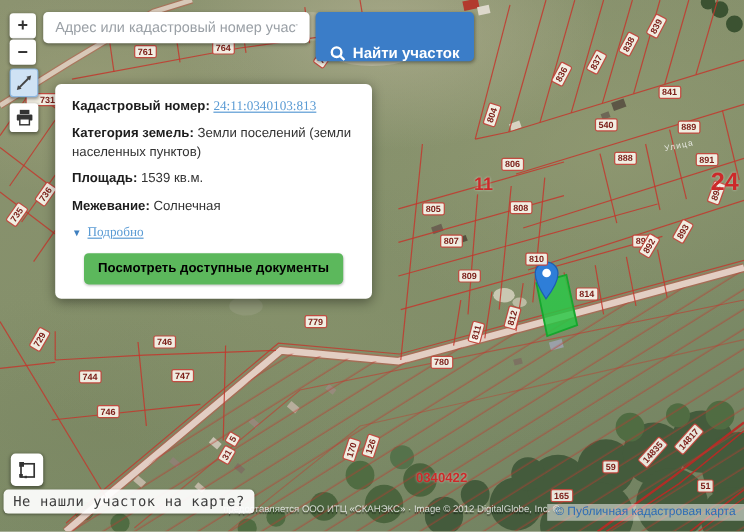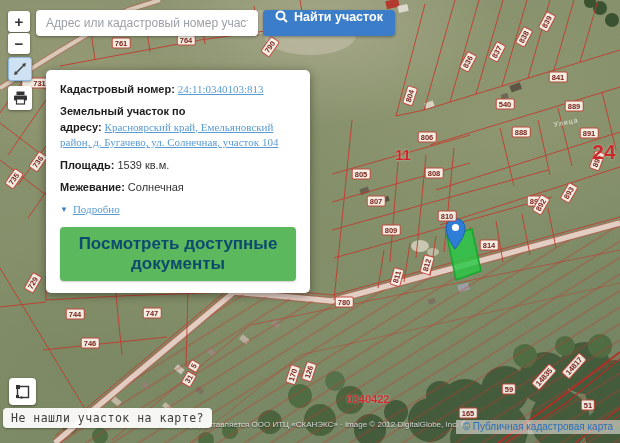--- a/index.html
+++ b/index.html
@@ -25,33 +25,33 @@
     background:#fff;border-radius:3px;box-shadow:0 1px 3px rgba(0,0,0,.4);cursor:pointer;z-index:5;}
   #zoom-in{left:8px;top:11px;width:22px;height:21px;font-size:15px;font-weight:bold;color:#333;}
   #zoom-out{left:8px;top:33px;width:22px;height:21px;font-size:15px;font-weight:bold;color:#333;}
   #measure-btn{left:8px;top:57px;width:24px;height:24px;background:#cfe2f4;border:1px solid #8fb8e0;box-sizing:border-box;}
   #print-btn{left:8px;top:86px;width:24px;height:24px;}
   #area-btn{left:9px;top:378px;width:27px;height:27px;border-radius:4px;}
   
   #search-input{position:absolute;left:36px;top:10px;width:202px;height:26px;border:none;border-radius:4px;
     box-shadow:0 1px 3px rgba(0,0,0,.35);padding:0 10px;font-size:12px;color:#333;z-index:5;font-family:"Liberation Sans",sans-serif;}
   #search-input::placeholder{color:#9aa0a6;}
-  #search-btn{position:absolute;left:263px;top:10px;height:26px;padding:0 12px;background:#3b7dc8;border:none;
-    border-radius:4px;color:#fff;font-weight:bold;font-size:12.5px;display:flex;align-items:flex-start;gap:6px;
+  #search-btn{position:absolute;left:263px;top:10px;height:41px;padding:0 12px;background:#3b7dc8;border:none;
+    border-radius:4px;color:#fff;font-weight:bold;font-size:12.5px;display:flex;align-items:flex-end;gap:6px;
     box-shadow:0 1px 3px rgba(0,0,0,.35);cursor:pointer;z-index:5;font-family:"Liberation Sans",sans-serif;}
   
   #popup{position:absolute;left:46px;top:70px;width:264px;background:#fff;border-radius:5px;z-index:4;
     box-shadow:0 2px 10px rgba(0,0,0,.4);padding:12px 14px 12px 14px;font-size:11px;color:#333;line-height:1.4;box-sizing:border-box;}
   #popup .row{margin-bottom:7px;}
   #popup b{color:#1d1d1d;margin-right:3px;}
   #popup a{color:#5a9bd4;text-decoration:underline;cursor:pointer;font-family:Liberation Serif, serif;}
   #details-row{color:#3f7fbf;display:flex;align-items:center;gap:5px;margin-bottom:9px;}
   #details-row .tri{font-size:8px;color:#3f7fbf;}
-  #docs-btn{display:block;margin:0 auto;background:#5cb85c;border:none;border-radius:4px;color:#0c4a6e;
-    font-weight:bold;font-size:17px;padding:7px 12px;cursor:pointer;box-shadow:0 1px 2px rgba(0,0,0,.2);
+  #docs-btn{display:block;margin:0 auto;background:#5cb85c;border:none;border-radius:4px;color:#000000;
+    font-weight:bold;font-size:11px;padding:7px 12px;cursor:pointer;box-shadow:0 1px 2px rgba(0,0,0,.2);
     font-family:"Liberation Sans",sans-serif;}
   
   #tooltip{position:absolute;left:3px;top:408px;background:rgba(255,255,255,.93);border-radius:4px;z-index:6;
     padding:3px 8px;font-family:"DejaVu Sans Mono",monospace;font-size:11.5px;color:#3c3c3c;letter-spacing:.5px;
     box-shadow:0 1px 2px rgba(0,0,0,.3);}
   #imagery-credit{position:absolute;left:186px;top:420px;font-size:8px;color:rgba(255,255,255,.78);
     text-shadow:0 1px 1px rgba(0,0,0,.55);white-space:nowrap;z-index:3;}
   #map-credit{position:absolute;right:0;top:420px;background:rgba(255,255,255,.5);color:#2e6db5;
     font-size:10px;padding:1px 7px 2px 7px;z-index:6;cursor:pointer;}
 </style>
@@ -242,21 +242,21 @@
       <div class="plbl pill" style="left: 569px; top: 193px; transform: translate(-50%, -50%) rotate(-60deg);">893</div>
       <div class="plbl pill" style="left: 541px; top: 205px; transform: translate(-50%, -50%) rotate(-60deg);">892</div>
       <div class="plbl pill" style="left: 38px; top: 162px; transform: translate(-50%, -50%) rotate(-55deg);">736</div>
       <div class="plbl pill" style="left: 14px; top: 179px; transform: translate(-50%, -50%) rotate(-55deg);">735</div>
       <div class="plbl pill" style="left: 33px; top: 283px; transform: translate(-50%, -50%) rotate(-60deg);">729</div>
       <div class="plbl pill" style="left: 263px; top: 268px; transform: translate(-50%, -50%) rotate(0deg);">779</div>
       <div class="plbl pill" style="left: 137px; top: 285px; transform: translate(-50%, -50%) rotate(0deg);">746</div>
       <div class="plbl pill" style="left: 75px; top: 314px; transform: translate(-50%, -50%) rotate(0deg);">744</div>
       <div class="plbl pill" style="left: 152px; top: 313px; transform: translate(-50%, -50%) rotate(0deg);">747</div>
       <div class="plbl pill" style="left: 90px; top: 343px; transform: translate(-50%, -50%) rotate(0deg);">746</div>
-      <div class="plbl pill" style="left: 344px; top: 302px; transform: translate(-50%, -50%) rotate(0deg);">780</div>
+      <div class="plbl pill" style="left: 368px; top: 302px; transform: translate(-50%, -50%) rotate(0deg);">780</div>
       <div class="plbl pill" style="left: 194px; top: 366px; transform: translate(-50%, -50%) rotate(-60deg);">5</div>
       <div class="plbl pill" style="left: 189px; top: 379px; transform: translate(-50%, -50%) rotate(-60deg);">31</div>
       <div class="plbl pill" style="left: 293px; top: 375px; transform: translate(-50%, -50%) rotate(-72deg);">170</div>
       <div class="plbl pill" style="left: 309px; top: 372px; transform: translate(-50%, -50%) rotate(-72deg);">126</div>
       <div class="plbl pill" style="left: 509px; top: 389px; transform: translate(-50%, -50%) rotate(0deg); text-align: right;">59</div>
       <div class="plbl pill" style="left: 468px; top: 413px; transform: translate(-50%, -50%) rotate(0deg);">165</div>
       <div class="plbl pill" style="left: 544px; top: 377px; transform: translate(-50%, -50%) rotate(-48deg);">14835</div>
       <div class="plbl pill" style="left: 574px; top: 366px; transform: translate(-50%, -50%) rotate(-48deg);">14817</div>
       <div class="plbl pill" style="left: 588px; top: 405px; transform: translate(-50%, -50%) rotate(0deg);">51</div>
       <div class="plbl quarter" style="left: 403px; top: 154px; font-size: 15px; transform: translate(-50%, -50%) rotate(0deg);">11</div>
@@ -297,21 +297,21 @@
       <line x1="8.7" y1="8.7" x2="12" y2="12" stroke="#fff" stroke-width="2"></line>
     </svg>
     <span>Найти участок</span>
   </button>
 
   <div id="popup">
     <div class="row">
       <b>Кадастровый номер:</b><a>24:11:0340103:813</a>
     </div>
     <div class="row">
-      <b>Земельный участок по адресу:</b><a>Красноярский край, Емельяновский район, д. Бугачево, ул. Солнечная, участок 104</a>
+      <b>Категория земель:</b><span>Земли поселений (земли населенных пунктов)</span>
     </div>
     <div class="row">
       <b>Площадь:</b><span>1539 кв.м.</span>
     </div>
     <div class="row">
       <b>Межевание:</b><span>Солнечная</span>
     </div>
     <div id="details-row">
       <span class="tri">▼</span>
       <a>Подробно</a>

